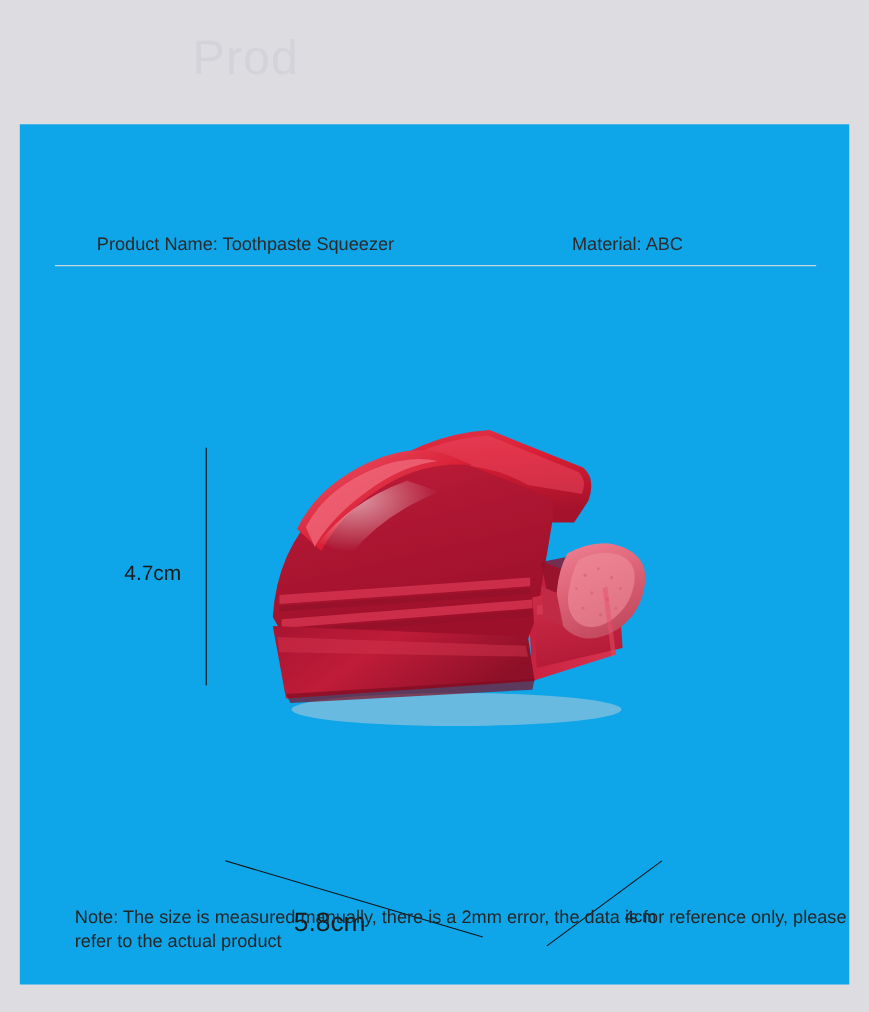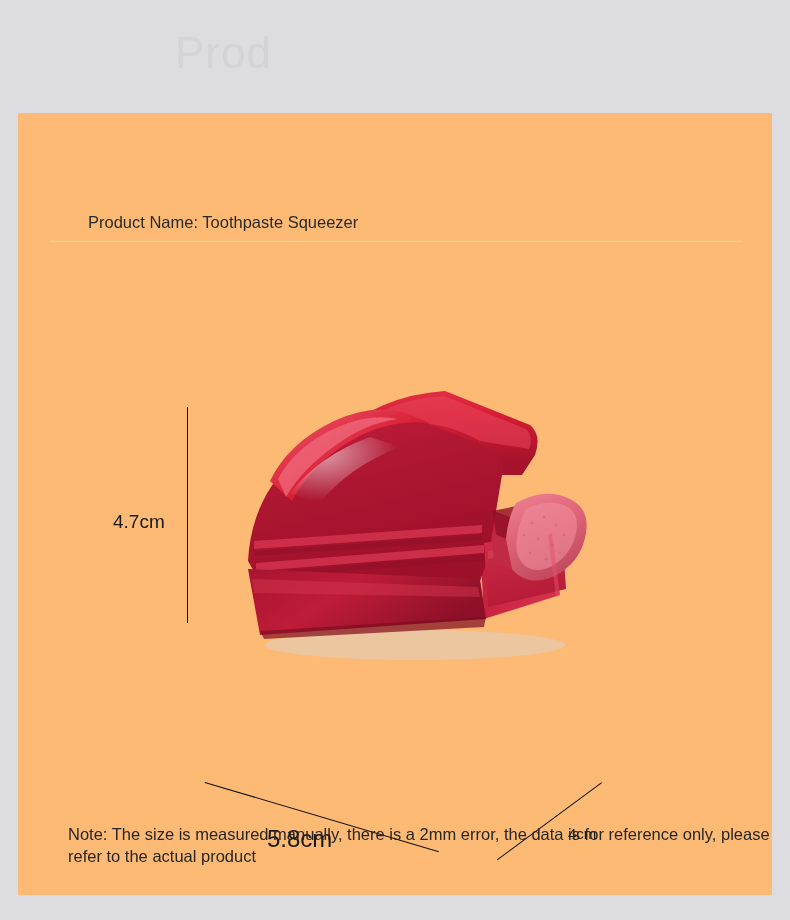--- a/index.html
+++ b/index.html
@@ -27,21 +27,21 @@
     user-select: none;
   }
 
   
   .panel {
     position: absolute;
     left: 18px;
     top: 113px;
     width: 754px;
     height: 782px;
-    background: #fdba74;
+    background: #0ea5e9;
   }
 
   
   .spec-table {
     position: absolute;
     left: 32px;
     top: 72px;
     width: 692px;
   }
   .spec-row {
@@ -148,20 +148,21 @@
 <body>
 
 <div class="watermark">Prod</div>
 
 <div class="panel">
 
   <div class="spec-table">
 
     <div class="spec-row">
       <div class="spec-cell left">Product Name: Toothpaste Squeezer</div>
+      <div class="spec-cell right">Material: ABC</div>
     </div>
 
 
   </div>
 
   <div class="figure">
 
     <div class="dim-v-line"></div>
     <div class="dim-v-label">4.7cm</div>
 

